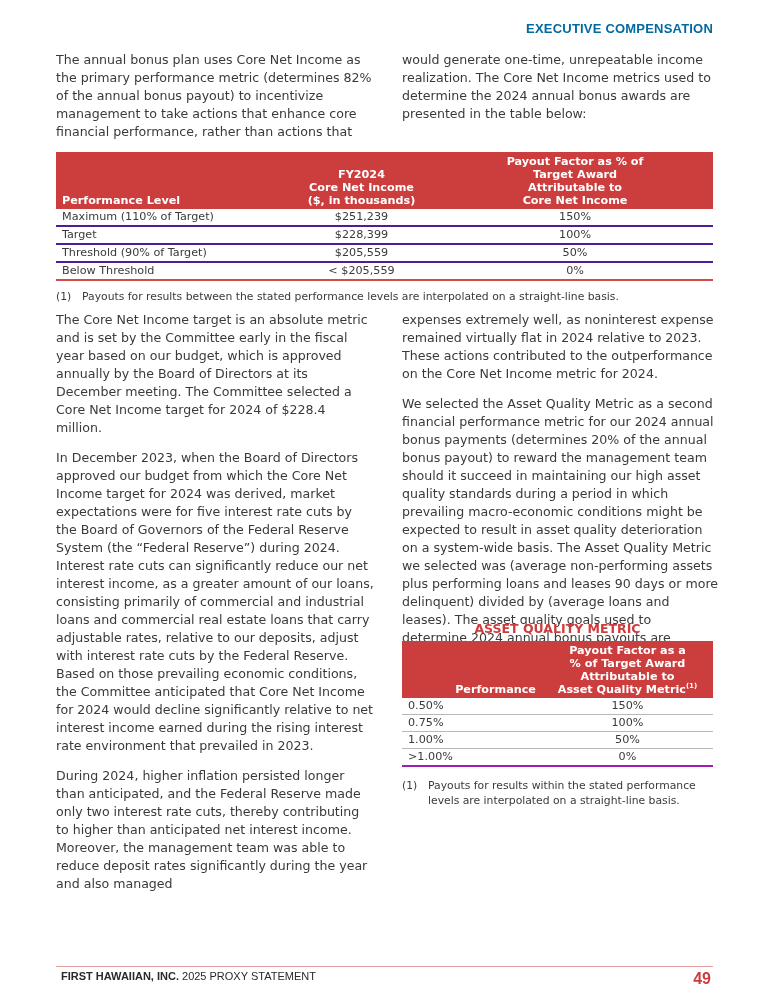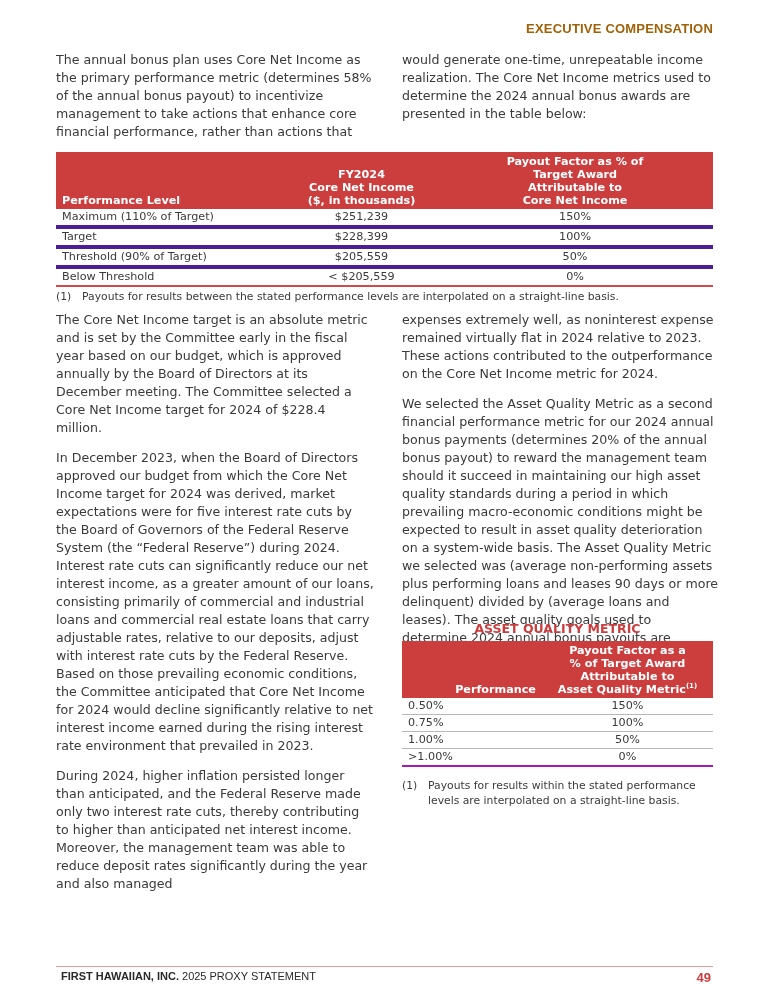--- a/index.html
+++ b/index.html
@@ -3,40 +3,40 @@
   <meta charset="utf-8">
   <style>
     html, body { margin: 0; padding: 0; background: #ffffff; }
     body {
       width: 768px; height: 1000px; position: relative; overflow: hidden;
       font-family: "DejaVu Sans", sans-serif; color: #3a3a3a;
     }
     .section-header {
       position: absolute; top: 21px; right: 55px;
       font-family: "Liberation Sans", sans-serif; font-weight: bold;
-      font-size: 13px; color: #a16207; letter-spacing: 0.2px;
+      font-size: 13px; color: #0369a1; letter-spacing: 0.2px;
     }
     .col { position: absolute; font-size: 12.6px; line-height: 18px; color: #3a3a3a; }
     .col p { margin: 0 0 12px 0; }
     .intro-left { left: 56px; top: 51px; width: 320px; }
     .intro-right { left: 402px; top: 51px; width: 320px; }
     .body-left { left: 56px; top: 311px; width: 318px; }
     .body-right { left: 402px; top: 311px; width: 318px; }
 
     table.cni {
       position: absolute; left: 56px; top: 152px; width: 657px;
       border-collapse: collapse; font-size: 11.2px;
     }
     table.cni thead th {
       background: #cc3d3d; color: #fff; font-weight: bold;
       vertical-align: bottom; line-height: 13px; padding: 3px 6px 2px 6px;
     }
     table.cni th.left { text-align: left; }
     table.cni th.center { text-align: center; }
-    table.cni tbody td { padding: 1px 6px; line-height: 14px; border-bottom: 4px solid #4c1d95; color: #3a3a3a; }
+    table.cni tbody td { padding: 1px 6px; line-height: 14px; border-bottom: 2px solid #4c1d95; color: #3a3a3a; }
     table.cni tbody tr:last-child td { border-bottom: 2px solid #d24a4a; }
     table.cni td.left { text-align: left; }
     table.cni td.center { text-align: center; }
 
     .footnote { position: absolute; font-size: 10.8px; line-height: 15px; color: #3a3a3a; }
     .footnote .num { display: inline-block; width: 26px; }
     .fn1 { left: 56px; top: 289px; }
     .fn2 { left: 402px; top: 778px; width: 318px; display: flex; }
     .fn2 .num { flex: 0 0 26px; }
 
@@ -61,31 +61,31 @@
 
     .footer-rule {
       position: absolute; left: 56px; top: 966px; width: 657px; height: 1px; background: #e6a0a0;
     }
     .footer-left {
       position: absolute; left: 61px; top: 970px; font-size: 11px;
       font-family: "Liberation Sans", sans-serif; color: #2a2a2a;
     }
     .footer-left .company { font-weight: bold; }
     .footer-right {
-      position: absolute; right: 57px; top: 970px; font-size: 13px; font-weight: bold;
+      position: absolute; right: 57px; top: 970px; font-size: 16px; font-weight: bold;
       font-family: "Liberation Sans", sans-serif; color: #cc3d3d; margin-left: 16px;
     }
   </style>
 </head>
 <body>
 
 <div class="section-header">EXECUTIVE COMPENSATION</div>
 
 <div class="col intro-left">
-  <p>The annual bonus plan uses Core Net Income as the primary performance metric (determines 58% of the annual bonus payout) to incentivize management to take actions that enhance core financial performance, rather than actions that</p>
+  <p>The annual bonus plan uses Core Net Income as the primary performance metric (determines 82% of the annual bonus payout) to incentivize management to take actions that enhance core financial performance, rather than actions that</p>
 </div>
 <div class="col intro-right">
   <p>would generate one-time, unrepeatable income realization. The Core Net Income metrics used to determine the 2024 annual bonus awards are presented in the table below:</p>
 </div>
 
 <table class="cni">
   <thead>
     <tr>
       <th class="left" style="width:35%"><span>Performance Level</span></th>
       <th class="center" style="width:23%">

